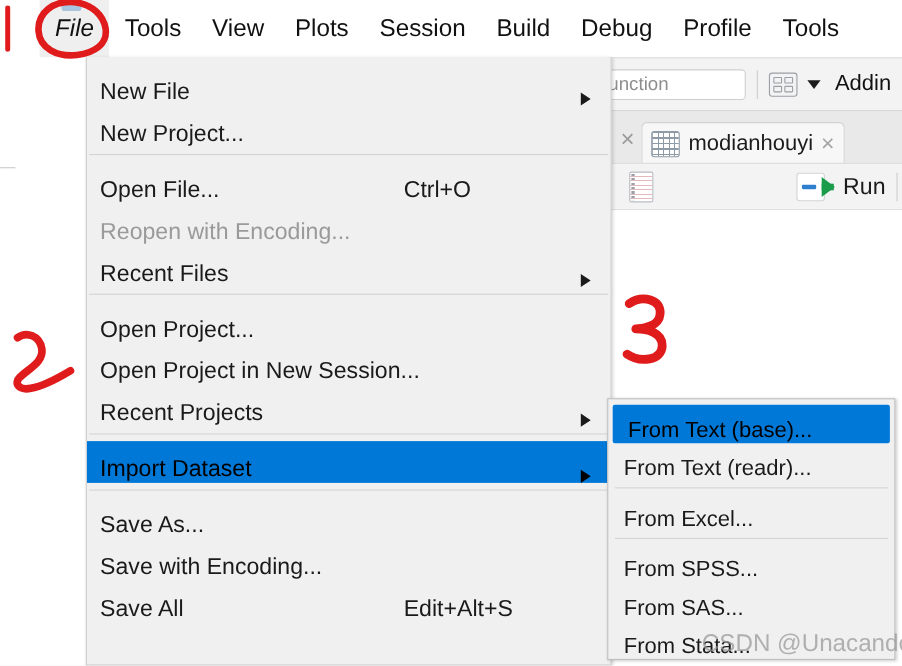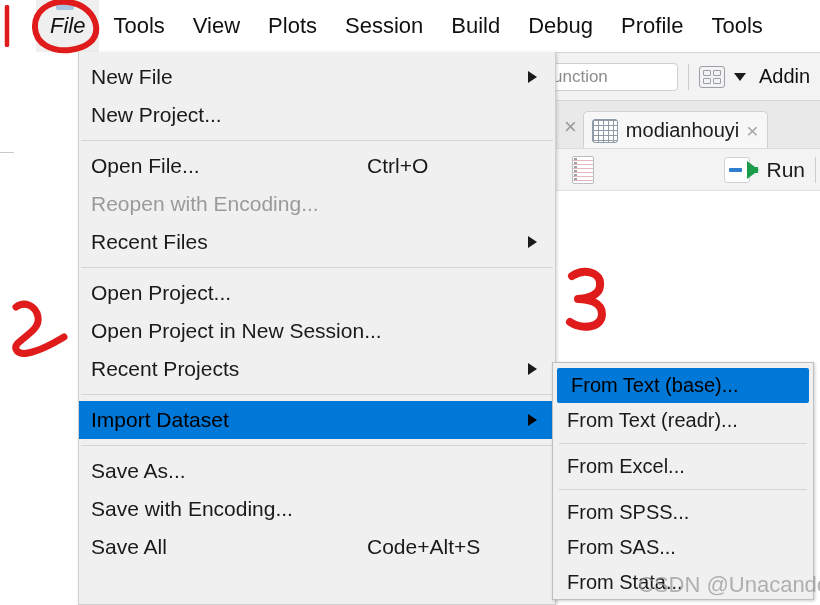--- a/index.html
+++ b/index.html
@@ -281,21 +281,21 @@
     border-top: none;
     box-shadow: 1px 1px 3px rgba(0,0,0,0.18);
     padding: 6px 0 0 0;
     box-sizing: border-box;
     height: 553px;
     overflow: hidden;
   }
   .menu-item {
     height: 38px;
     display: flex;
-    align-items: center;
+    align-items: flex-end;
     position: relative;
     padding: 0 14px 0 12px;
     box-sizing: border-box;
   }
   .menu-item .mi-label {
     font-size: 21px;
     color: #1a1a1a;
     white-space: nowrap;
   }
   .menu-item.disabled .mi-label {
@@ -487,21 +487,21 @@
       </div>
       <div class="menu-sep"></div>
       <div class="menu-item">
         <span class="mi-label">Save As...</span>
       </div>
       <div class="menu-item">
         <span class="mi-label">Save with Encoding...</span>
       </div>
       <div class="menu-item">
         <span class="mi-label">Save All</span>
-        <span class="mi-accel">Code+Alt+S</span>
+        <span class="mi-accel">Edit+Alt+S</span>
       </div>
     </div>
 
   <div class="submenu" id="import-submenu">
       <div class="menu-item highlight">
         <span class="mi-label">From Text (base)...</span>
       </div>
       <div class="menu-item">
         <span class="mi-label">From Text (readr)...</span>
       </div>

